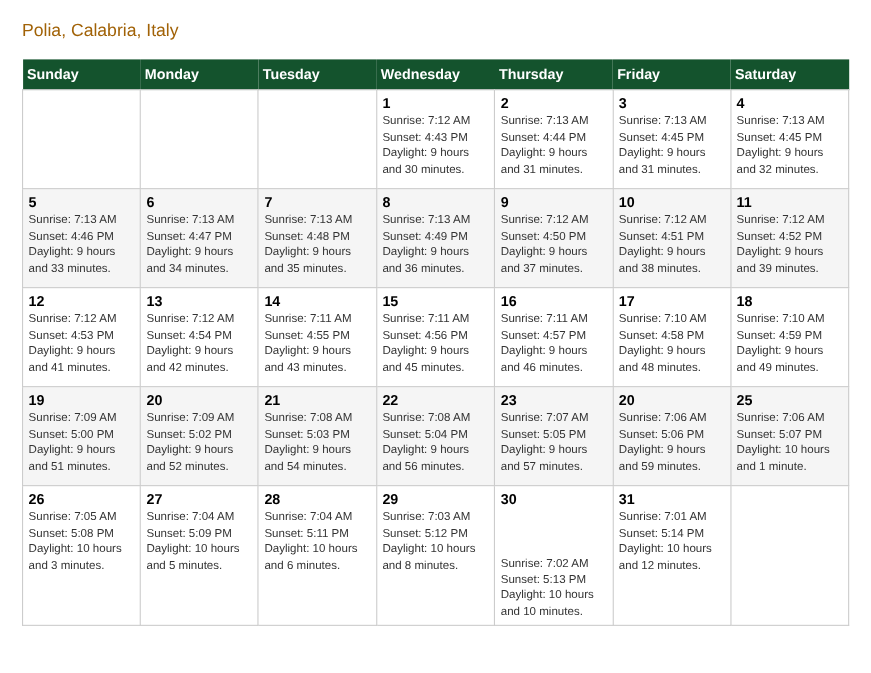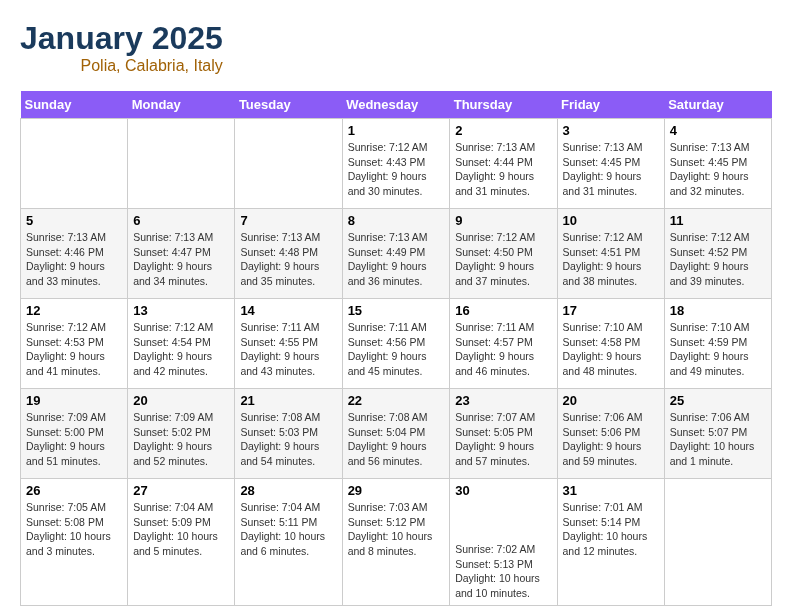--- a/index.html
+++ b/index.html
@@ -45,21 +45,21 @@
     .subtitle {
       font-size: 16px;
       color: #a16207;
     }
     .calendar {
       width: 100%;
       border-collapse: collapse;
       font-size: 11px;
     }
     .calendar th {
-      background-color: #8b5cf6;
+      background-color: #14532d;
       color: #fff;
       padding: 6px 4px;
       text-align: left;
       font-size: 13px;
       font-weight: bold;
       margin-left: 44px;
     }
     .calendar td {
       border: 1px solid #ccc;
       vertical-align: top;
@@ -87,21 +87,20 @@
     }
     .calendar tbody tr td {
       height: 90px;
     }
   </style>
 </head>
 <body>
 
 <div class="header">
   <div class="title-block">
-    <div class="main-title">January 2025</div>
     <div class="subtitle">Polia, Calabria, Italy</div>
   </div>
 </div>
 
 <table class="calendar">
   <thead>
     <tr>
     <th>Sunday</th>
         <th>Monday</th>
         <th>Tuesday</th>

